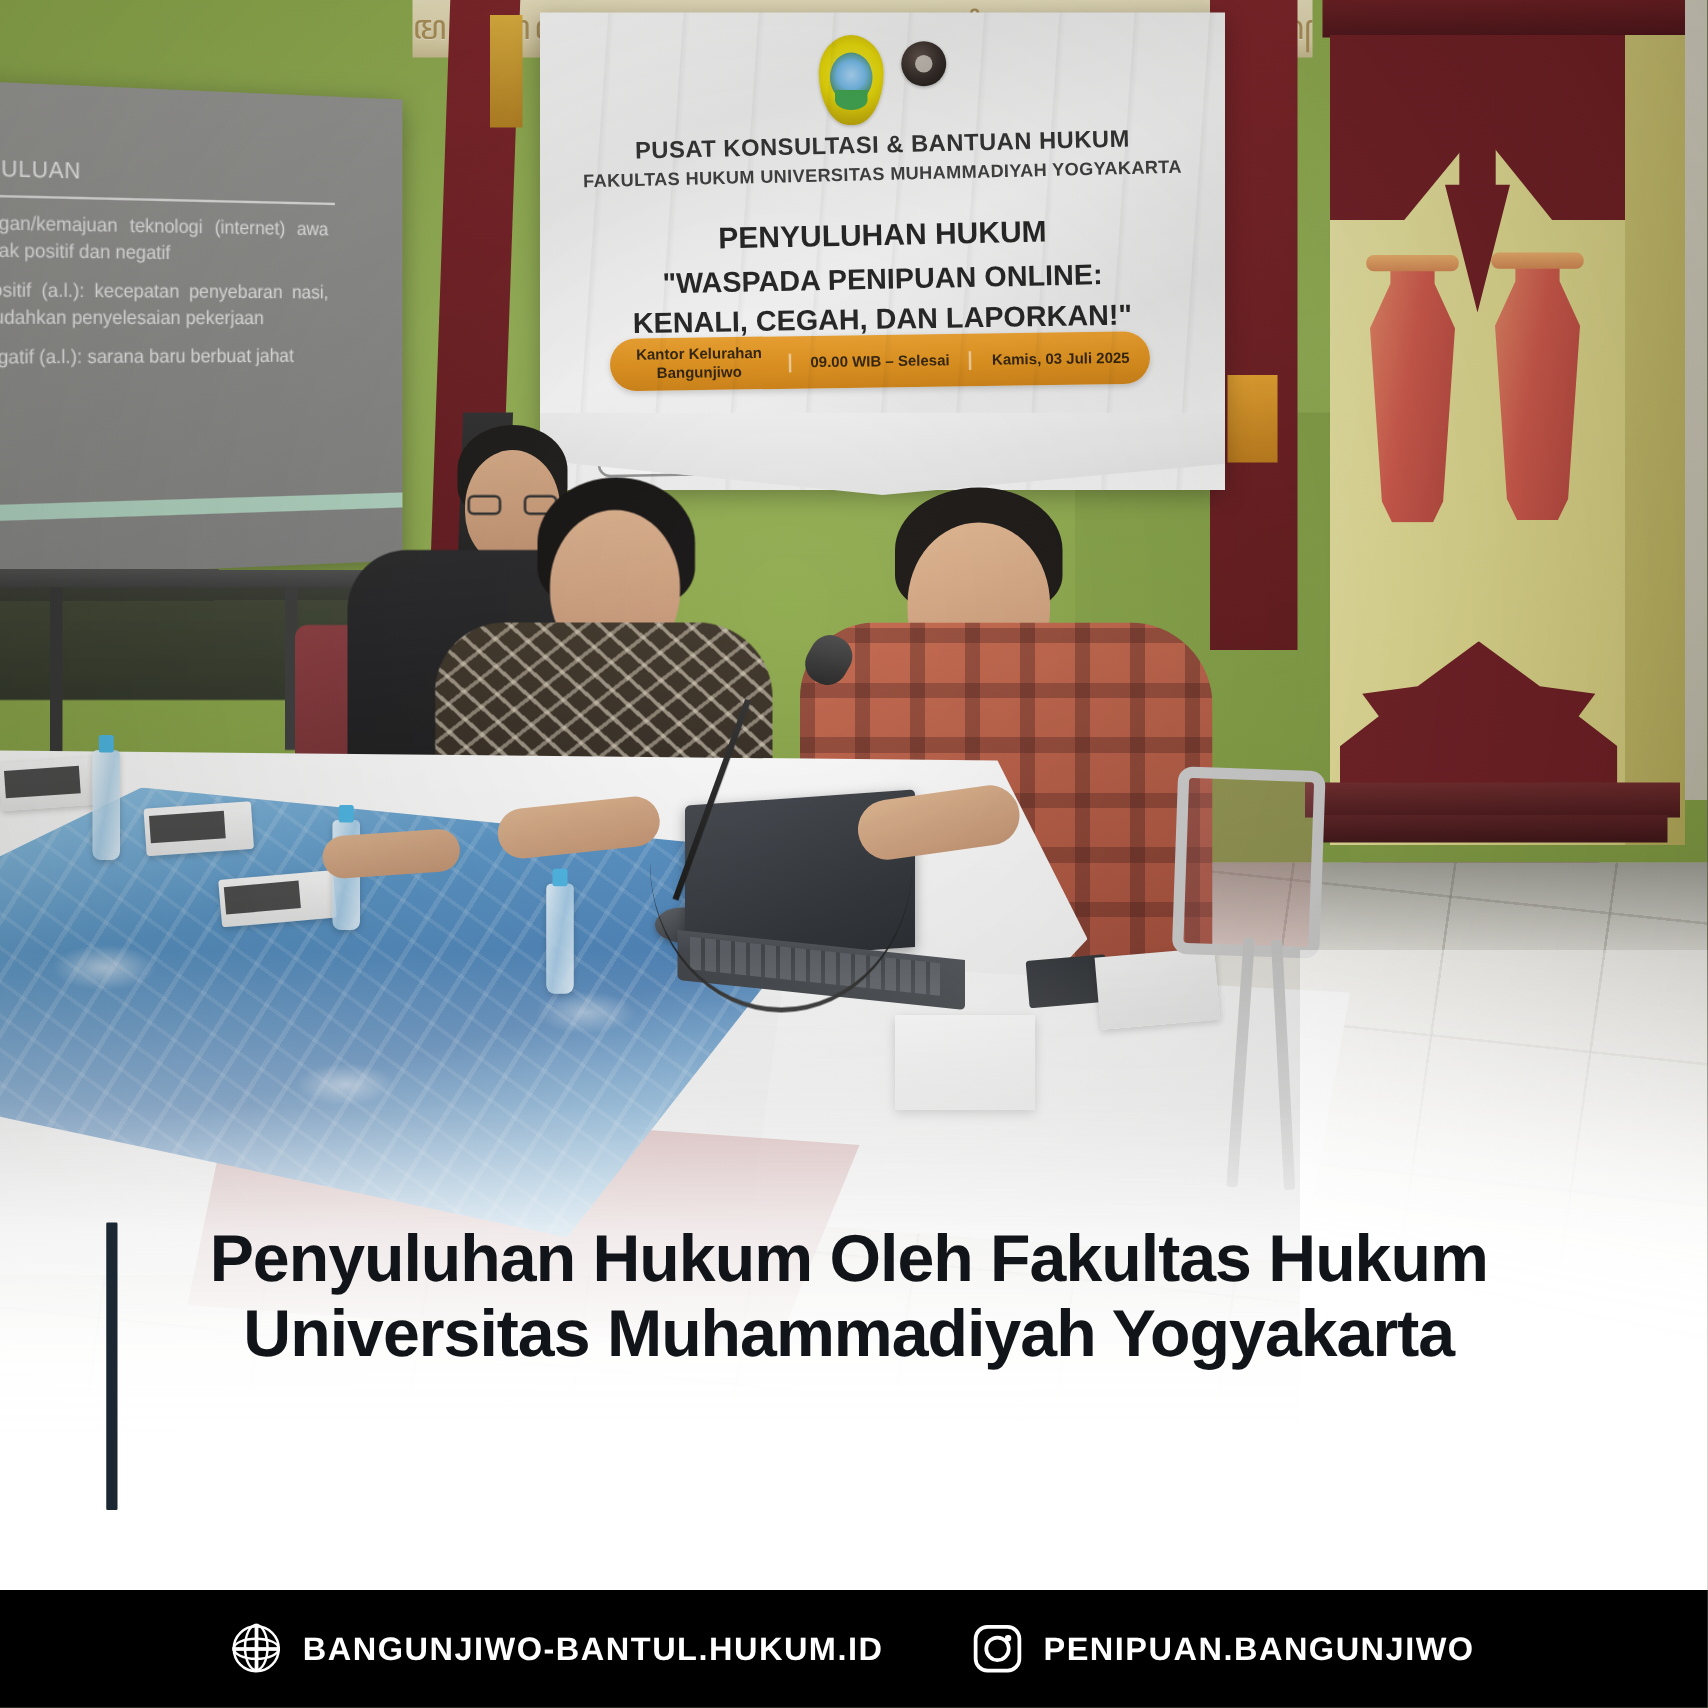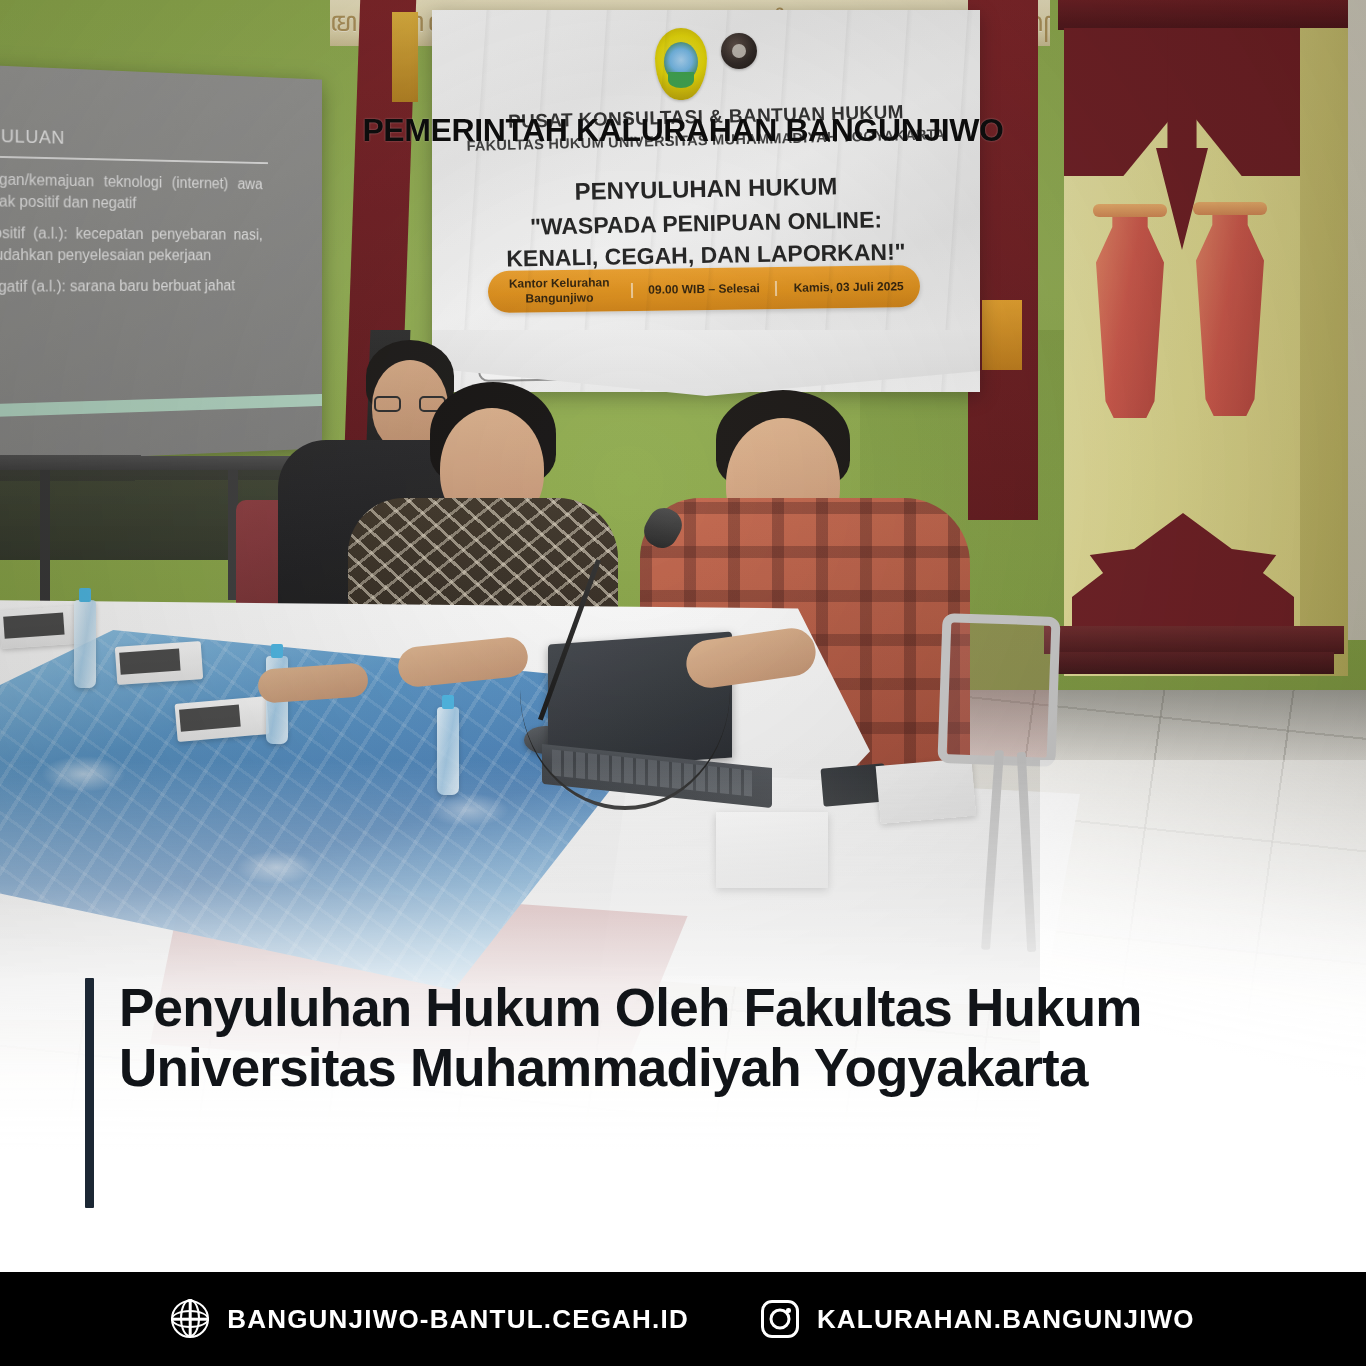--- a/index.html
+++ b/index.html
@@ -286,21 +286,21 @@
      background:radial-gradient(ellipse at 46% 38%, rgba(255,255,255,.06), rgba(20,18,14,.22) 92%);
      pointer-events:none; }
 
   
   .fade{ position:absolute; left:0; top:760px; width:1366px; height:512px;
      background:linear-gradient(180deg, rgba(255,255,255,0) 0%, rgba(255,255,255,.35) 24%,
         rgba(255,255,255,.80) 44%, rgba(255,255,255,.97) 62%, #fff 76%, #fff 100%); }
   .fade-side{ position:absolute; left:1040px; top:760px; width:326px; height:512px;
      background:linear-gradient(195deg, rgba(255,255,255,.25), rgba(255,255,255,1) 55%); }
 
-  .title-wrap{ position:absolute; left:85px; top:978px; display:flex; gap:25px; z-index:30; }
+  .title-wrap{ position:absolute; left:85px; top:978px; display:flex; gap:25px; z-index:30;text-align:center; }
   .title-bar{ width:9px; height:230px; background:#1c2734; border-radius:1px; flex:0 0 auto; }
   .title-text{ font-size:53px; font-weight:800; color:#111418; line-height:1.14;
      letter-spacing:-.8px; max-width:1120px; }
 
   
   .footer{ position:absolute; left:0; top:1272px; width:1366px; height:94px; background:#000;
      display:flex; align-items:center; justify-content:center; gap:72px; }
   .f-item{ display:flex; align-items:center; gap:18px; }
   .f-label{ color:#fff; font-size:26px; font-weight:800; letter-spacing:1.2px; }
   .globe-ic{ width:38px; height:38px; border:2.6px solid #fff; border-radius:50%; position:relative; }
@@ -386,21 +386,20 @@
           <span>+62 82324109418</span>
         </div>
         <div class="cc">
           <span class="ci"></span>
           <span>PKBH FH UMY</span>
         </div>
       </div>
     </div>
     <div class="banner-sag"></div>
 
-    <div class="ovl ovl-1">PEMERINTAH KALURAHAN BANGUNJIWO</div>
 
     <div class="pillar">
       <div class="p-cap"></div>
       <div class="p-body"></div>
       <div class="p-side"></div>
       <div class="p-top-l"></div>
       <div class="p-top-r"></div>
       <div class="p-arrow"></div>
       <div class="vase vase-l"></div>
       <div class="vase-lip vl-l"></div>
@@ -491,21 +490,21 @@
     <div class="title-bar"></div>
     <div class="title-text">Penyuluhan Hukum Oleh Fakultas Hukum Universitas Muhammadiyah Yogyakarta</div>
   </div>
 
   <div class="footer">
     <div class="f-item">
       <span class="globe-ic">
         <span class="globe-el"></span>
           <span class="globe-el2"></span>
       </span>
-      <span class="f-label">BANGUNJIWO-BANTUL.CEGAH.ID</span>
+      <span class="f-label">BANGUNJIWO-BANTUL.HUKUM.ID</span>
     </div>
     <div class="f-item">
       <span class="ig-ic"></span>
-      <span class="f-label">KALURAHAN.BANGUNJIWO</span>
+      <span class="f-label">PENIPUAN.BANGUNJIWO</span>
     </div>
   </div>
 
 </div>
 
 </body></html>

